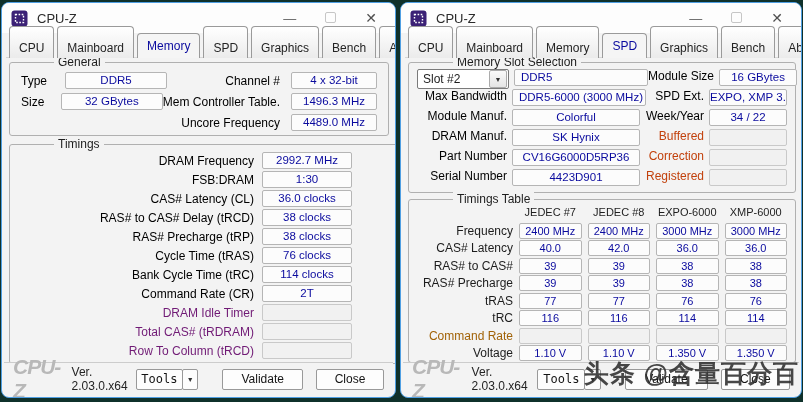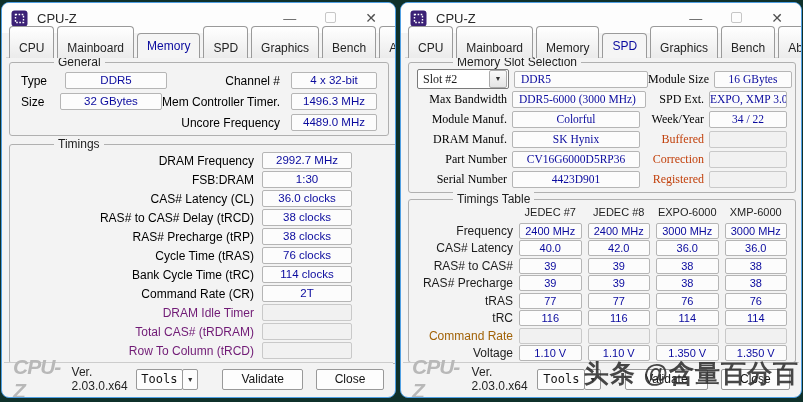--- a/index.html
+++ b/index.html
@@ -50,21 +50,21 @@
   .grow .vbox{margin-left:4px;}
   #gb-general{top:59px;left:7px;width:380px;height:74px;padding-top:7px;}
   #gb-timings{top:141px;left:7px;width:444px;height:220px;padding-top:6px;}
   .trow{display:flex;align-items:center;height:19px;padding-right:100px;}
   .trow .lbl{flex:1;text-align:right;margin-right:8px;}
   .trow.disabled .lbl{color:#701a75;}
   .trow.disabled .vbox{background:#f1f1f1;border-color:#c9c9c9;}
 
   
   #gb-slot{top:59px;left:7px;width:388px;height:131px;padding-top:6px;}
-  .srow{display:flex;align-items:center;height:20px;padding:0 8px;font-family:Liberation Serif, serif;}
+  .srow{display:flex;height:20px;padding:0 8px;}
   .srow .lbl.right{margin-right:5px;}
   .srow .vbox{margin-right:0;}
   .combo{width:90px;flex:0 0 90px;height:18px;background:#fff;border:1px solid #7a7a7a;border-radius:2px;
          display:flex;align-items:center;margin-right:5px;}
   .combo-text{flex:1;font-size:12px;color:#1c1c1c;padding-left:5px;white-space:nowrap;}
   .combo-btn{width:16px;height:16px;margin-right:1px;background:linear-gradient(#fafafa,#e4e4e4);
              border:1px solid #ababab;border-radius:2px;display:flex;align-items:center;justify-content:center;}
   .dd{font-size:7px;color:#333;line-height:1;}
 
   
@@ -125,21 +125,21 @@
     <span class="gtitle">General</span>
     <div class="grow">
       <span class="lbl w40">Type</span>
       <div class="vbox w100">DDR5</div>
       <span class="lbl right flex1">Channel #</span>
       <div class="vbox w84">4 x 32-bit</div>
     </div>
     <div class="grow">
       <span class="lbl w40">Size</span>
       <div class="vbox w100">32 GBytes</div>
-      <span class="lbl right flex1">Mem Controller Timer.</span>
+      <span class="lbl right flex1">Mem Controller Table.</span>
       <div class="vbox w84">1496.3 MHz</div>
     </div>
     <div class="grow">
       <span class="lbl right flex1">Uncore Frequency</span>
       <div class="vbox w84">4489.0 MHz</div>
     </div>
   </div>
 
   <div class="gbox" id="gb-timings">
     <span class="gtitle">Timings</span>

